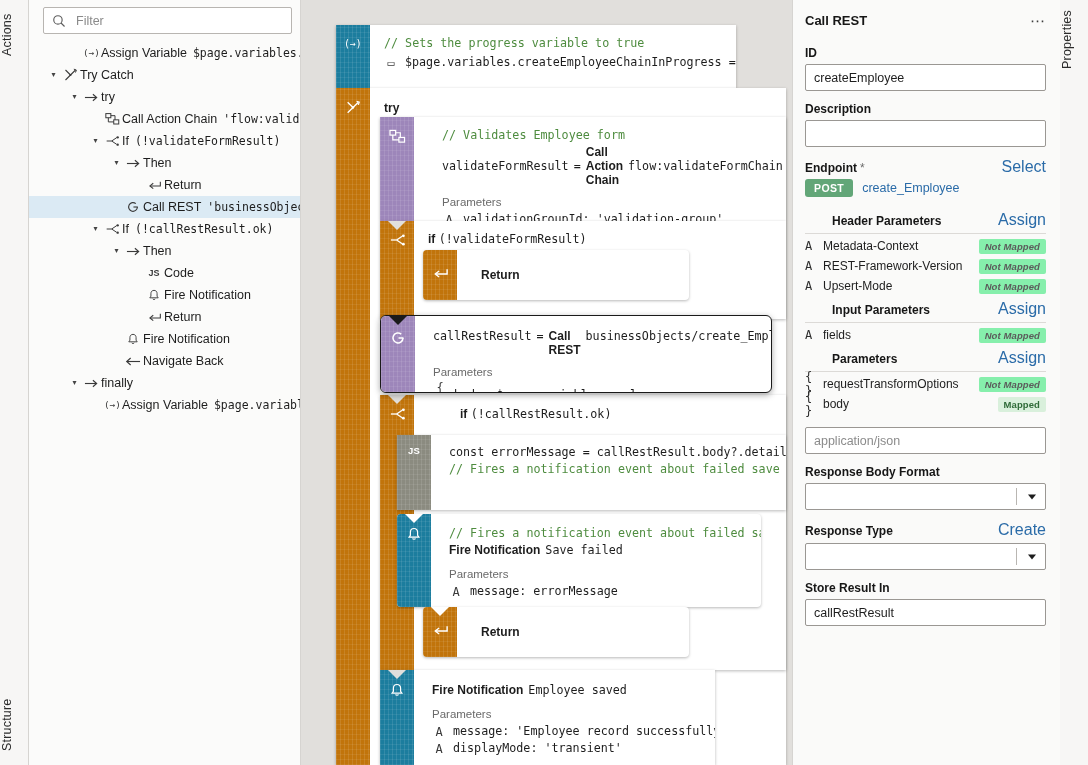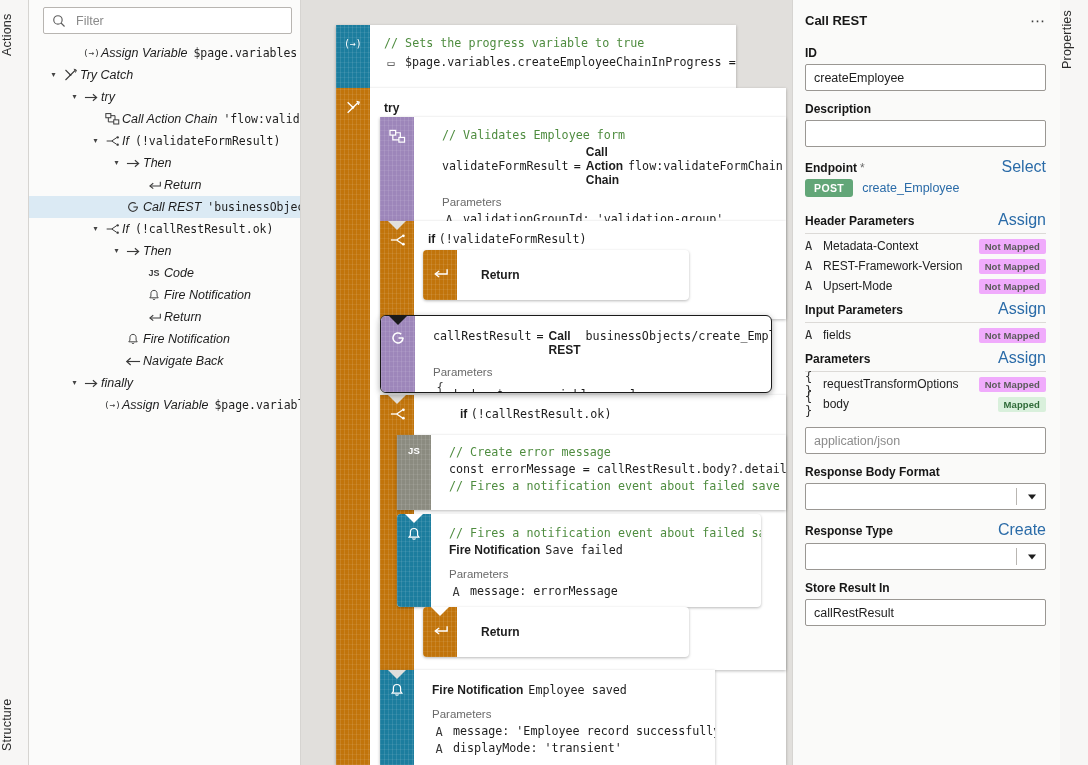--- a/index.html
+++ b/index.html
@@ -79,21 +79,21 @@
   .twisty {
     width: 13px; flex: 0 0 13px;
     display: inline-flex; align-items: center; justify-content: center;
     color: #444; font-size: 8px; line-height: 1;
   }
   .tnode-icon {
     width: 20px; flex: 0 0 20px;
     display: inline-flex; align-items: center; justify-content: center;
     color: #3a3a3a;
   }
-  .tnode-label { font-weight: 400; font-style: italic; }
+  .tnode-label { font-weight: 400; }
   .tnode-extra {
     font-family: "DejaVu Sans Mono", monospace;
     font-size: 11.5px;
     margin-left: 6px;
     color: #1d1d1d;
   }
 
   
   .canvas {
     position: relative;
@@ -257,38 +257,38 @@
     background: #62a678; color: #fff;
     font-size: 10.5px; font-weight: bold; letter-spacing: .4px;
     padding: 3px 9px; border-radius: 3px;
   }
   .endpoint-name { color: #2a6ba8; font-size: 12.5px; cursor: pointer; }
   .sec-head {
     display: flex; align-items: baseline; justify-content: space-between;
     border-bottom: 1px solid #dcdad7;
     padding-bottom: 4px; margin-bottom: 2px;
   }
-  .sec-title { font-size: 12px; font-weight: bold; color: #161616; }
+  .sec-title { font-size: 12px; font-weight: bold; color: #161616; margin-left: 27px; }
   .pl-row {
     display: flex; align-items: center;
     height: 20px;
     font-size: 12px; color: #1d1d1d;
   }
   .pl-glyph {
     width: 18px; flex: 0 0 18px; text-align: left;
     font-family: "DejaVu Sans Mono", monospace;
     font-size: 12px; color: #2e2e2e;
   }
   .pl-name { flex: 1 1 auto; }
   .chip {
     font-size: 9.5px; font-weight: bold;
     padding: 2px 6px; border-radius: 2px;
     letter-spacing: .1px;
   }
-  .chip.nm { background: #f0abfc; color: #5b5b5b; }
+  .chip.nm { background: #86efac; color: #5b5b5b; font-style: italic; }
   .chip.m  { background: #d9f0dc; color: #2f6b38; }
   .gap-md { height: 13px; }
 
   
   .rail-right {
     width: 28px; flex: 0 0 28px;
     height: 765px;
     background: #f7f6f5;
     position: relative;
   }
@@ -638,21 +638,20 @@
           <span>if</span>
           <span class="cond">(!callRestResult.ok)</span>
         </div>
       </div>
 
       <div class="node" style="left:96px; top:435px; width:389px; height:75px;">
         <div class="strip gray" style="width:34px; padding-top:10px;">
           <span class="gl" style="font-family:'Liberation Sans',sans-serif; font-size:9.5px; font-weight:bold; letter-spacing:.3px;">JS</span>
         </div>
         <div class="node-body" style="padding-left:18px; padding-top:9px;">
-          <div class="mono comment">// Create error message</div>
           <div class="mono">const errorMessage = callRestResult.body?.detail || c</div>
           <div class="mono comment">// Fires a notification event about failed save</div>
         </div>
       </div>
 
       <div class="node rounded" style="left:96px; top:514px; width:364px; height:93px;">
         <div class="strip teal" style="width:34px; padding-top:13px;">
           <span class="gl">
             <svg width="14" height="15" viewBox="0 0 14 15">
               <path d="M7 1.5 C4.6 1.5 3.4 3.2 3.4 5.3 V8.3 L2.1 10.2 H11.9 L10.6 8.3 V5.3 C10.6 3.2 9.4 1.5 7 1.5 Z" stroke="#fff" stroke-width="1.2" fill="none"></path>

